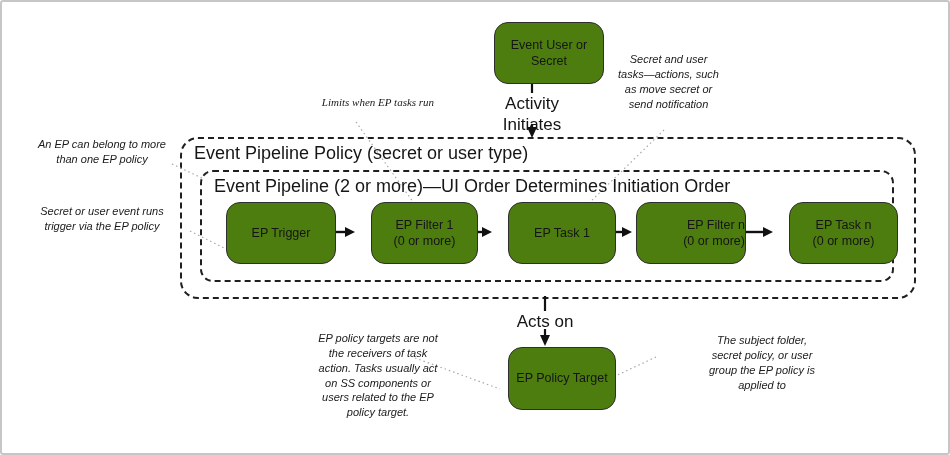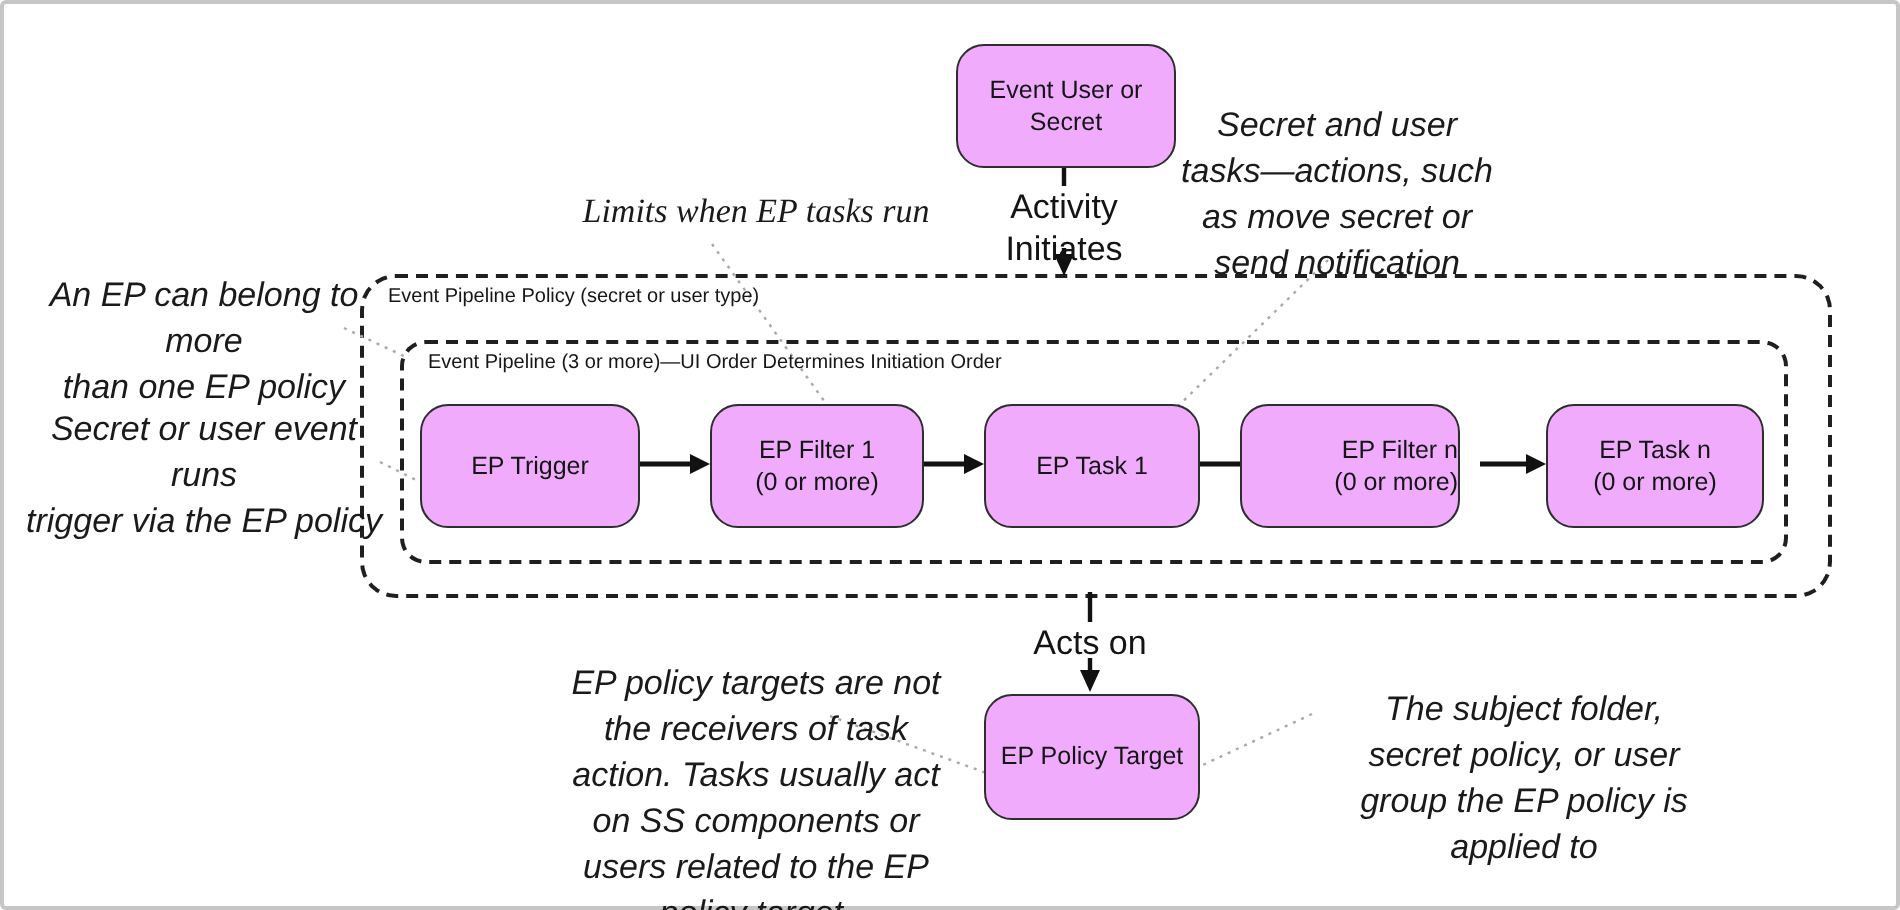--- a/index.html
+++ b/index.html
@@ -5,47 +5,47 @@
   html,body{margin:0;padding:0;background:#fff;}
   .stage{
     position:relative;width:950px;height:455px;background:#ffffff;
     font-family:"Liberation Sans",sans-serif;color:#1e1e1e;overflow:hidden;
   }
   .frame{position:absolute;inset:0;border:2px solid #c6c6c6;border-radius:3px;pointer-events:none;}
   svg.connectors{position:absolute;left:0;top:0;z-index:1;}
   .container-box{position:absolute;border:2px dashed #1f1f1f;background:transparent;z-index:0;}
   .outer-container{left:180px;top:137px;width:732px;height:158px;border-radius:18px;}
   .inner-container{left:200px;top:170px;width:690px;height:108px;border-radius:13px;}
-  .container-label{position:absolute;font-size:10px;color:#161616;white-space:nowrap;z-index:3;}
+  .container-label{position:absolute;font-size:18px;color:#161616;white-space:nowrap;z-index:3;}
   .outer-label{left:194px;top:143px;}
   .inner-label{left:214px;top:176px;}
   .node{
-    position:absolute;border:1.5px solid #2e2e2e;border-radius:14px;background:#f0abfc;
+    position:absolute;border:1.5px solid #2e2e2e;border-radius:14px;background:#4d7c0f;
     display:flex;flex-direction:column;align-items:center;justify-content:center;
-    text-align:center;font-size:12.5px;line-height:1.3;z-index:2;color:#151515;
+    text-align:center;font-size:12.5px;line-height:1.3;z-index:2;color:#151515;margin-left:16px;
   }
   .n-source{left:478px;top:22px;width:108px;height:60px;}
   .n-target{left:492px;top:347px;width:106px;height:61px;}
   .n1{left:210px;top:202px;width:108px;height:60px;}
   .n2{left:355px;top:202px;width:105px;height:60px;}
   .n3{left:492px;top:202px;width:106px;height:60px;text-align:right;}
   .n4{left:620px;top:202px;width:108px;height:60px;align-items:flex-end;}
   .n5{left:773px;top:202px;width:107px;height:60px;}
   .pre{white-space:pre-line;}
   .edge-label{position:absolute;font-size:17px;text-align:center;color:#141414;z-index:3;}
   .lbl-activity{left:492px;top:93px;width:80px;line-height:1.25;}
   .lbl-actson{left:505px;top:312px;width:80px;}
-  .ann{position:absolute;font-size:17px;font-style:italic;text-align:center;
+  .ann{position:absolute;font-size:11px;font-style:italic;text-align:center;
        color:#1a1a1a;line-height:1.35;z-index:3;}
   .ann-limits{left:283px;top:95px;width:190px;font-family:Liberation Serif, serif;}
   .ann-tasks{left:586px;top:52px;width:165px;}
   .ann-belong{left:12px;top:137px;width:180px;}
   .ann-trigger{left:12px;top:204px;width:180px;}
   .ann-targets{left:278px;top:331px;width:200px;}
-  .ann-subject{left:662px;top:344px;width:200px;}
+  .ann-subject{left:662px;top:333px;width:200px;}
 </style>
 </head>
 <body>
 
 <div class="stage">
 
   <div class="container-box outer-container"></div>
   <div class="container-box inner-container"></div>
 
   <svg class="connectors" width="950" height="455">
@@ -69,21 +69,21 @@
 
     <line x1="356" y1="122" x2="416" y2="206" stroke="#a9a9a9" stroke-width="1.2" stroke-dasharray="1.5,3"></line>
     <line x1="664" y1="130" x2="586" y2="206" stroke="#a9a9a9" stroke-width="1.2" stroke-dasharray="1.5,3"></line>
     <line x1="172" y1="164" x2="204" y2="179" stroke="#a9a9a9" stroke-width="1.2" stroke-dasharray="1.5,3"></line>
     <line x1="190" y1="231" x2="226" y2="249" stroke="#a9a9a9" stroke-width="1.2" stroke-dasharray="1.5,3"></line>
     <line x1="415" y1="358" x2="500" y2="389" stroke="#a9a9a9" stroke-width="1.2" stroke-dasharray="1.5,3"></line>
     <line x1="656" y1="357" x2="581" y2="392" stroke="#a9a9a9" stroke-width="1.2" stroke-dasharray="1.5,3"></line>
   </svg>
 
   <div class="container-label outer-label">Event Pipeline Policy (secret or user type)</div>
-  <div class="container-label inner-label">Event Pipeline (3 or more)—UI Order Determines Initiation Order</div>
+  <div class="container-label inner-label">Event Pipeline (2 or more)—UI Order Determines Initiation Order</div>
 
   <div class="node n-source">
     <span>Event User or Secret</span>
   </div>
   <div class="node n-target">
     <span>EP Policy Target</span>
   </div>
 
   <div class="node n1">
     <span>EP Trigger</span>

